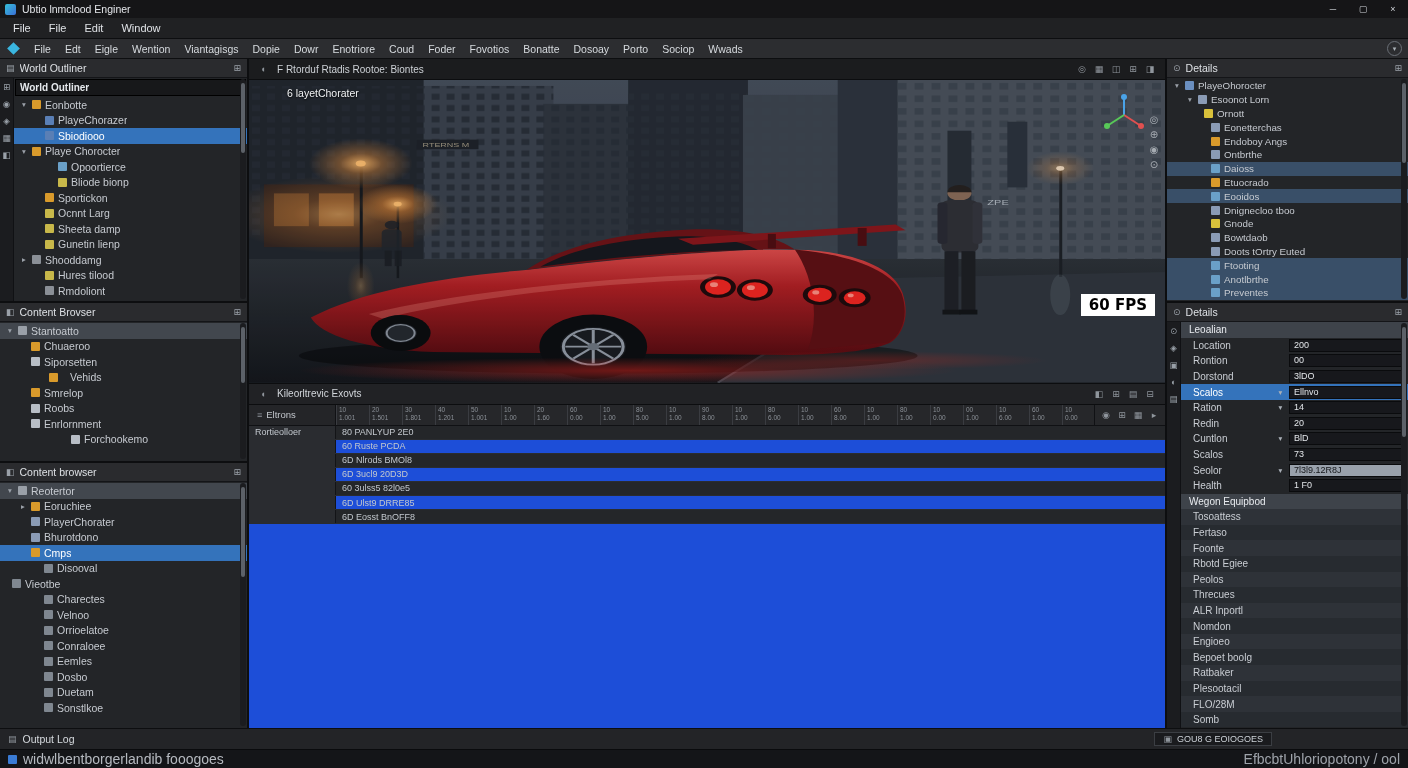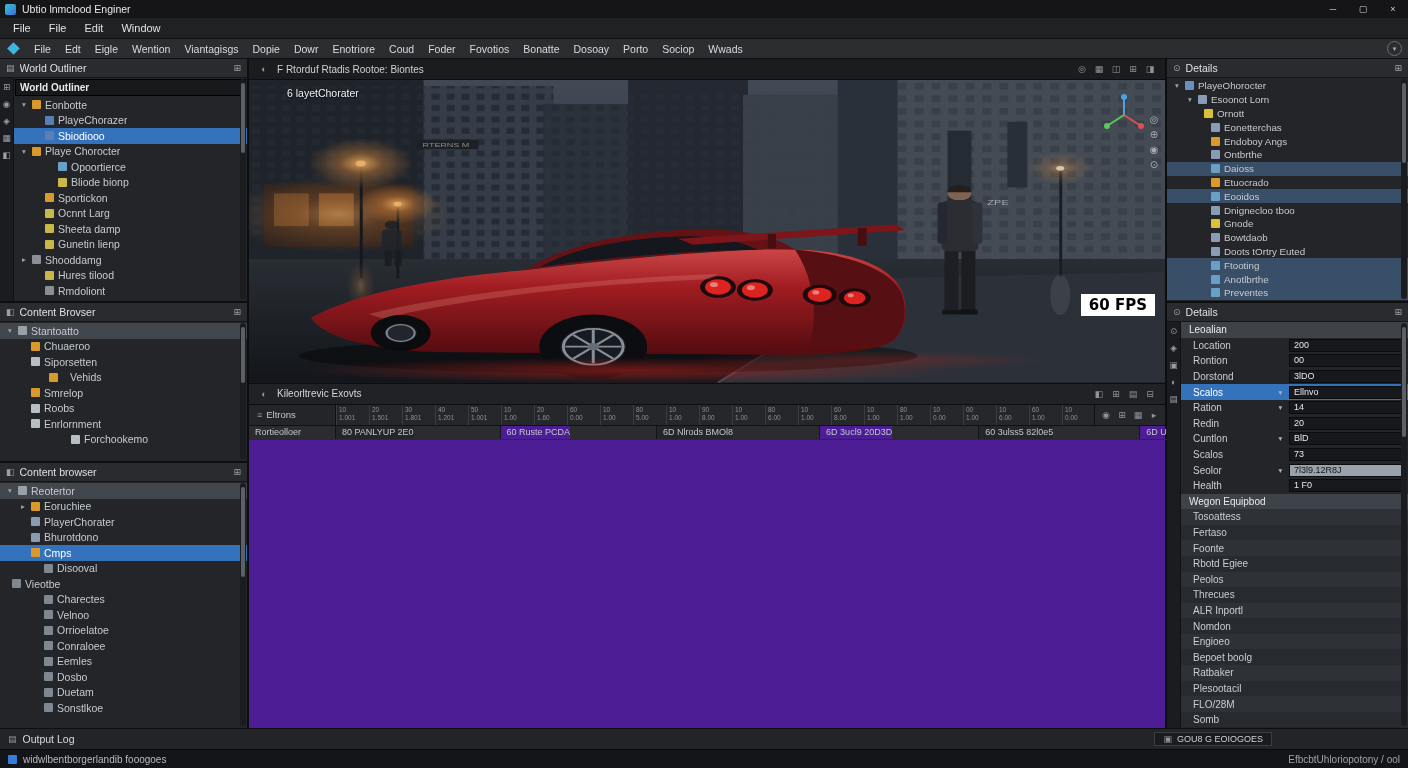--- a/index.html
+++ b/index.html
@@ -78,30 +78,30 @@
   .vp-side-icons .mini-icon{color:#c2c7cd;opacity:.8;font-size:10px;}
 
   
   .seq-header{height:20px;background:#212225;display:flex;align-items:center;gap:6px;padding:0 8px;font-size:10px;color:#d2d6db;flex:none;border-top:1px solid #0c0d0f;border-bottom:1px solid #0c0d0f;}
   .seq-header-icons{margin-left:auto;display:flex;gap:3px;}
   .seq-ruler{height:20px;background:#26272a;display:flex;align-items:stretch;flex:none;border-bottom:1px solid #101114;}
   .ruler-label{width:78px;flex:none;display:flex;align-items:center;gap:4px;padding-left:8px;font-size:9.5px;color:#c2c6cc;background:#242528;border-right:1px solid #101114;}
   .ticks{flex:1;display:flex;overflow:hidden;}
   .tick{width:30px;flex:none;border-left:1px solid #3a3c41;padding:1px 0 0 2px;display:flex;flex-direction:column;font-size:6.5px;color:#8b9097;line-height:1.3;}
   .ruler-icons{display:flex;gap:2px;align-items:center;padding:0 4px;border-left:1px solid #101114;}
-  .seq-events{flex:1;display:flex;flex-direction:row;background:#4c1d95;min-height:0;position:relative;}
+  .seq-events{flex:1;display:flex;flex-direction:column;background:#1d4ed8;min-height:0;position:relative;}
   .event-row{display:flex;height:13.1px;font-size:9px;color:#c2c7cd;border-bottom:1px solid #2a2c30;flex:none;}
   .event-row:nth-child(odd){background:#242629;}
   .ev-label{width:80px;flex:none;background:#2a2c30;border-right:1px solid #131417;padding-left:6px;display:flex;align-items:center;overflow:hidden;white-space:nowrap;}
   .ev-text{padding-left:6px;display:flex;align-items:center;white-space:nowrap;overflow:hidden;}
 
   
   .outputbar{height:20px;background:#232427;display:flex;align-items:center;gap:6px;padding:0 8px;font-size:10.5px;color:#d6dade;flex:none;border-top:1px solid #0d0e10;}
   .perf-badge{margin-left:auto;margin-right:128px;background:#1a1b1e;border:1px solid #3b3e43;padding:1px 8px;font-size:9px;color:#cdd2d8;display:flex;align-items:center;gap:5px;}
-  .statusbar{height:18px;background:#141518;display:flex;align-items:center;gap:6px;padding:0 8px;font-size:10px;color:#b6bac0;flex:none;border-top:1px solid #0a0b0d;}
+  .statusbar{height:18px;background:#141518;display:flex;align-items:center;gap:6px;padding:0 8px;font-size:14px;color:#b6bac0;flex:none;border-top:1px solid #0a0b0d;}
   .status-icon{width:9px;height:9px;background:#3a7bd5;border-radius:1px;flex:none;}
   .status-right{margin-left:auto;color:#9ea3aa;}
 </style>
 </head>
 <body>
 
 <div class="app">
 
   <div class="titlebar">
     <span class="app-logo"></span>

